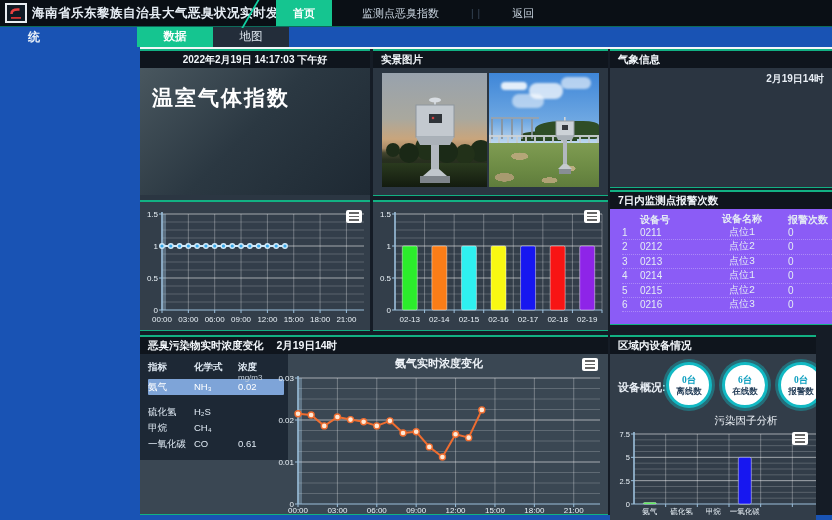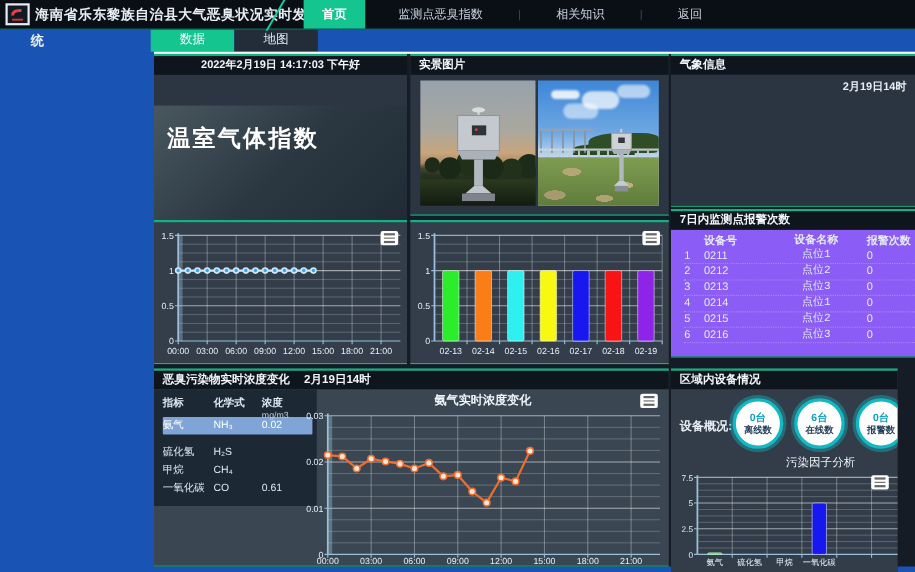--- a/index.html
+++ b/index.html
@@ -17,34 +17,34 @@
   .nav{position:absolute;left:276px;top:0;height:26px;display:flex;align-items:center;}
   .nav-item{height:26px;line-height:26px;padding:0 30px;color:#c9d4df;font-size:11px;cursor:pointer;white-space:nowrap;}
   .nav-item.active{background:#15c590;color:#fff;font-weight:bold;padding:0 17px;}
   .nav-sep{color:#3a4a5a;font-size:10px;padding:0 2px;}
   
   .subbar{position:absolute;left:0;top:26px;width:832px;height:23px;background:#1953b4;z-index:4;}
   .title-wrap{position:absolute;left:28px;top:3px;color:#e8f0f8;font-size:12px;font-weight:bold;}
   .tabs{position:absolute;left:137px;top:0;height:21px;display:flex;}
   .tab{height:21px;line-height:21px;width:76px;text-align:center;font-size:11.5px;color:#dfe7ef;
        background:#232d3a;cursor:pointer;}
-  .tab.active{background:#15c590;color:#fff;font-weight:normal;}
+  .tab.active{background:#15c590;color:#fff;font-weight:bold;}
   .tab-underline{position:absolute;left:140px;right:0;bottom:0;height:2px;background:#f4f6f8;}
   .sidebar{position:absolute;left:0;top:49px;width:140px;height:471px;background:#1953b4;}
   
   .content{position:absolute;left:140px;top:49px;width:692px;height:466px;background:#151c26;}
   .panel{position:absolute;background:#2b3642;border-top:2px solid #12b183;border-bottom:1px solid #12b183;
          box-sizing:border-box;overflow:hidden;}
   .phead{height:17px;line-height:17px;background:#0f151d;color:#f2f6fa;font-size:10.5px;font-weight:bold;
          padding:0 8px;white-space:nowrap;overflow:hidden;}
   .pbody{position:relative;}
   
   #panelA{left:0;top:0;width:230px;height:176px;}
   #panelA .phead{text-align:center;font-size:10px;}
-  #panelA .pbody{height:127px;background:linear-gradient(135deg,#49575f 0%,#2b3842 48%,#1e2933 100%);margin-top:28px;}
+  #panelA .pbody{height:127px;background:linear-gradient(135deg,#49575f 0%,#2b3842 48%,#1e2933 100%);}
   .headline{padding:16px 0 0 12px;color:#ffffff;font-size:21px;font-weight:bold;letter-spacing:2px;}
   
   #panelD{left:233px;top:0;width:235px;height:147px;}
   #panelD .pbody{height:127px;padding:5px 9px;box-sizing:border-box;display:flex;gap:2px;}
   .photo{position:relative;overflow:hidden;height:114px;}
   .ph-left{width:105px;}
   .ph-right{width:110px;}
   .sky1{position:absolute;inset:0;background:linear-gradient(180deg,#98a2ad 0%,#a9a89e 40%,#c9a57c 58%,#ab8a66 66%,#45462f 70%,#28301f 76%,#1b2315 100%);}
   .tree-blobs{position:absolute;bottom:30px;left:4px;width:14px;height:14px;border-radius:50%;background:#1d2b18;
       box-shadow:16px 3px 0 3px #1a2816,34px -2px 0 5px #203019,54px 2px 0 4px #1b2a17,72px 4px 0 3px #223119,88px 1px 0 4px #1d2c18;}
@@ -96,21 +96,21 @@
   .prow.gap{margin-top:9px;}
   .amm-title{position:absolute;left:132px;top:2px;width:334px;text-align:center;color:#eef3f8;
              font-size:11px;font-weight:bold;}
   
   #panelI{left:470px;top:286px;width:206px;height:188px;}
   #panelI .pbody{height:168px;background:#323d49;}
   .ov-label{position:absolute;left:8px;top:26px;color:#e8eef5;font-size:11px;font-weight:bold;}
   .stats{position:absolute;left:56px;top:8px;display:flex;gap:10px;}
   .stat{width:40px;height:40px;border-radius:50%;background:#fff;border:3px solid #12b9c3;
         box-shadow:0 0 0 3px rgba(18,185,195,.4);display:flex;flex-direction:column;
-        align-items:center;justify-content:center;}
+        align-items:center;justify-content:center;font-family:Liberation Serif, serif;}
   .stat .cnt{font-size:9.5px;font-weight:bold;color:#0fa0c0;line-height:11px;}
   .stat .lbl{font-size:8.5px;font-weight:bold;color:#27405a;line-height:10px;}
   .factor-title{position:absolute;left:0;top:60px;width:100%;text-align:center;color:#eef3f8;
                 font-size:10.5px;font-weight:normal;padding-left:33px;}
 </style>
 </head>
 <body>
 
 <header class="topbar">
   <div class="logo">
@@ -118,21 +118,20 @@
       <path d="M2.5 7 Q2.5 2.5 8.5 2.5 L10.5 2.5" stroke="#e84040" stroke-width="2.6" fill="none"></path>
       <rect x="2" y="10" width="10" height="1.8" fill="#d23333"></rect>
     </svg>
   </div>
   <div class="apptitle">海南省乐东黎族自治县大气恶臭状况实时发布系</div>
   <div class="swoosh"></div>
   <nav class="nav" id="main-nav">
       <div class="nav-item active">首页</div>
       <div class="nav-item">监测点恶臭指数</div>
       <span class="nav-sep">|</span>
-      <div class="nav-item">相关知识</div>
       <span class="nav-sep">|</span>
       <div class="nav-item">返回</div>
     </nav>
 </header>
 
 <div class="subbar">
   <span class="title-wrap">统</span>
   <div class="tabs" id="tabs">
       <div class="tab active">数据</div>
       <div class="tab">地图</div>

